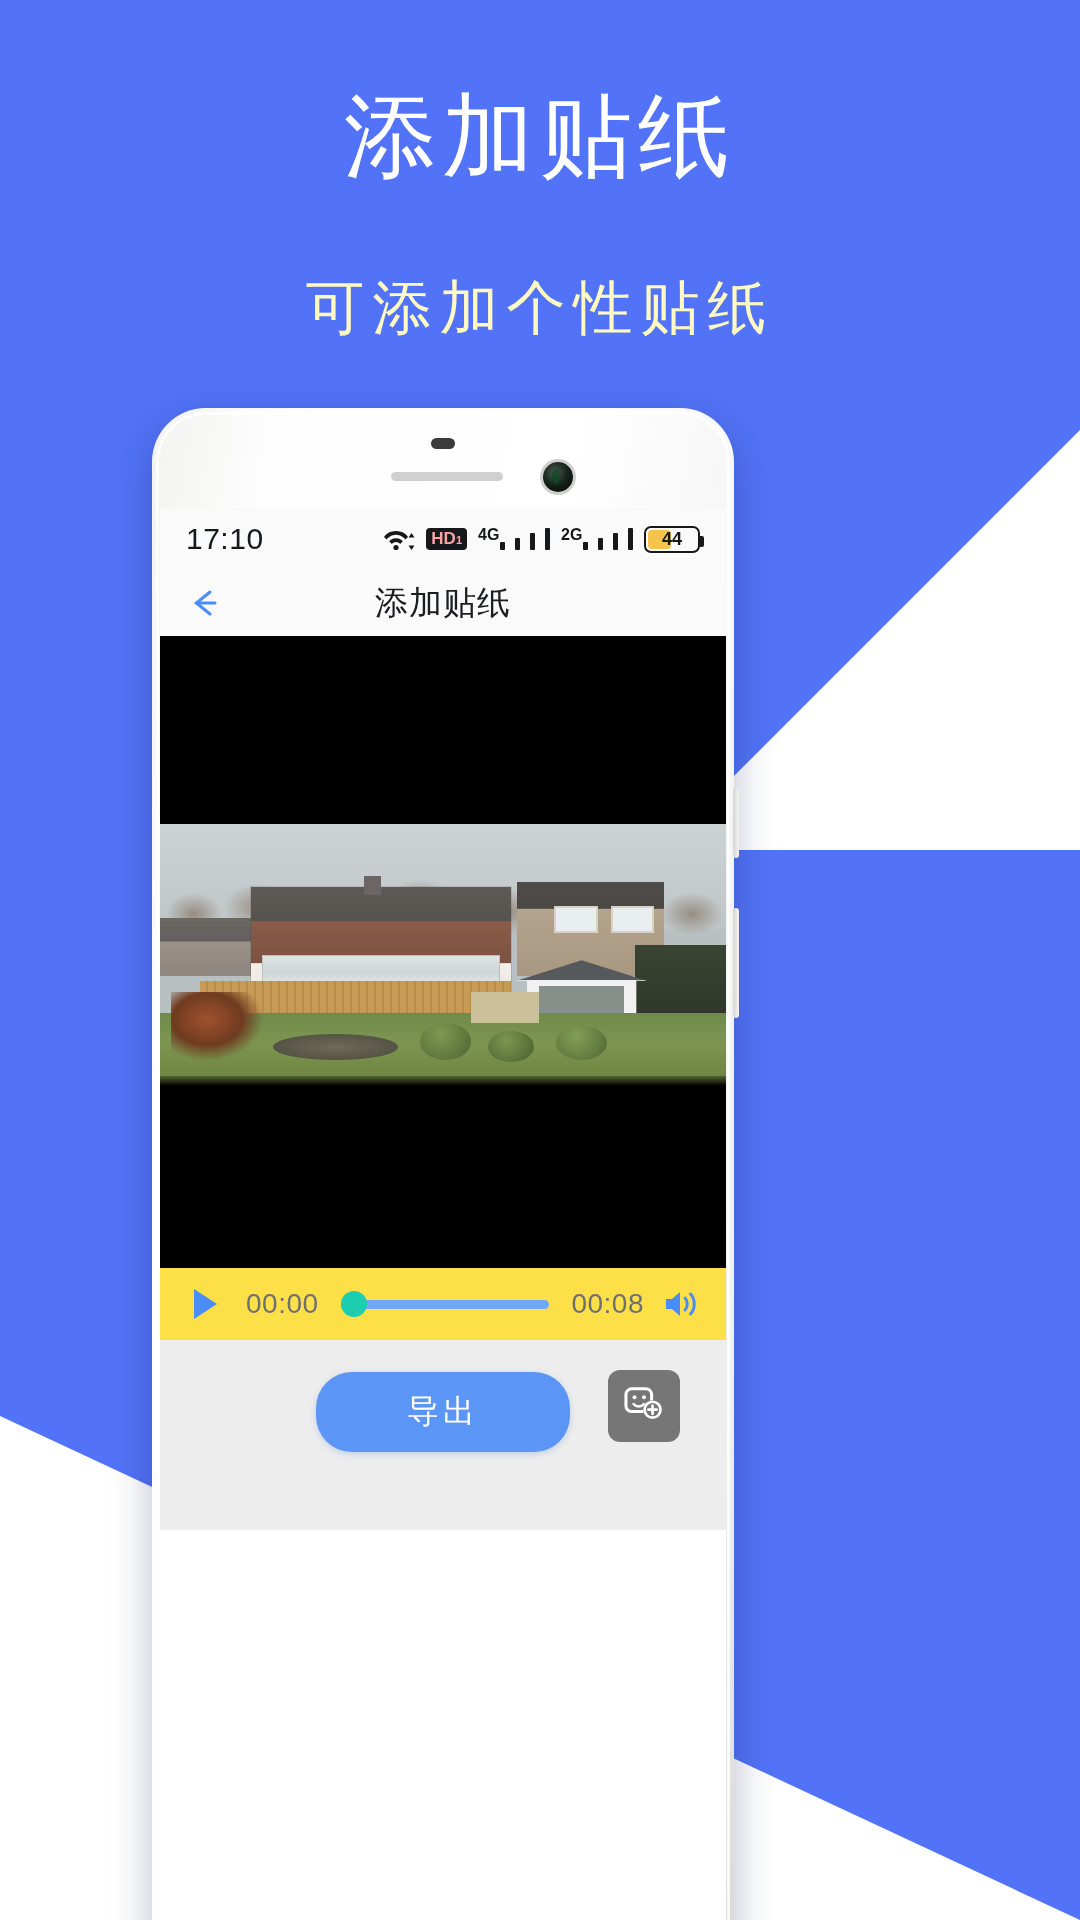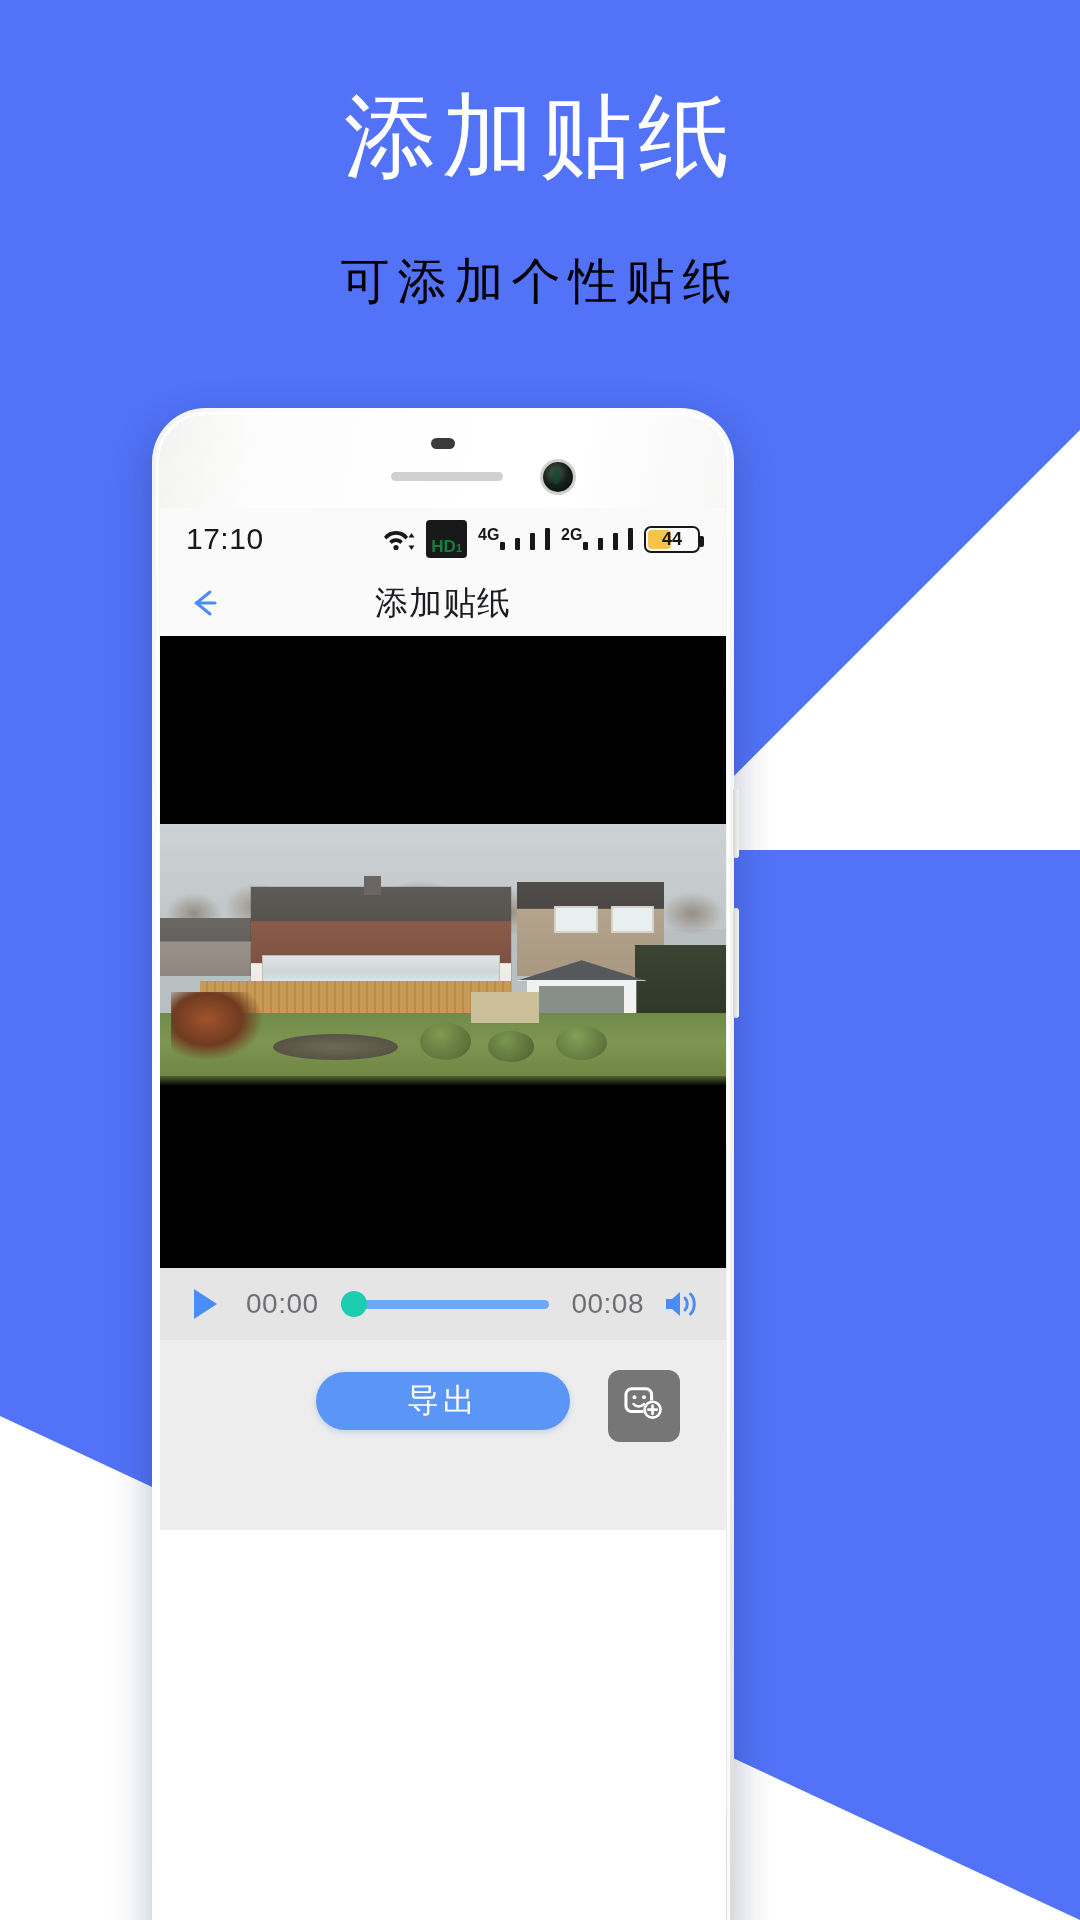--- a/index.html
+++ b/index.html
@@ -28,23 +28,23 @@
   .headline-wrap{ position:absolute; top:0; left:0; width:1080px; z-index:3; text-align:center; }
   .headline{
     margin-top:88px;
     font-size:92px;
     line-height:1.05;
     color:#ffffff;
     letter-spacing:6px;
     font-weight:400;
   }
   .subhead{
-    margin-top:64px;
-    font-size:49px;
-    color:#000000;
+    margin-top:84px;
+    font-size:59px;
+    color:#fef9c3;
     letter-spacing:8px;
     font-weight:400;
   }
 
   
   .phone{
     position:absolute;
     left:152px; top:408px;
     width:582px; height:1560px;
     border-radius:54px 54px 24px 24px;
@@ -99,22 +99,22 @@
   
   .statusbar{
     height:62px; display:flex; align-items:center;
     padding:0 26px; background:#fafafa;
   }
   .sb-time{ font-size:30px; color:#15181c; letter-spacing:.5px; }
   .sb-right{ margin-left:auto; display:flex; align-items:center; gap:11px; }
 
   .ico-wifi{ width:32px; height:26px; position:relative; display:block; }
   .ico-hd{
-    background:#17181a; color:#15803d; font-size:17px; font-weight:bold;
-    border-radius:4px; padding:18px 5px 3px 5px; line-height:1;
+    background:#17181a; color:#fca5a5; font-size:17px; font-weight:bold;
+    border-radius:4px; padding:2px 5px 3px 5px; line-height:1;
     display:flex; align-items:baseline;
   }
   .ico-hd sub{ font-size:11px; }
   .sig{ display:flex; align-items:flex-end; gap:10px; position:relative; padding-left:22px;}
   .sig .g{ position:absolute; left:0; top:-2px; font-size:16px; font-weight:bold; color:#17181a;}
   .sig i{ display:block; width:5px; background:#17181a; border-radius:1px; }
   .sig i:nth-child(2){ height:8px;}
   .sig i:nth-child(3){ height:12px;}
   .sig i:nth-child(4){ height:17px;}
   .sig i:nth-child(5){ height:22px;}
@@ -214,21 +214,21 @@
     background:radial-gradient(ellipse at 40% 40%,#a0522d 0%, #6f3b20 45%, transparent 72%);}
   .ph-pond{ position:absolute; left:20%; top:80%; width:22%; height:10%;
     background:radial-gradient(ellipse at 50% 50%, #6d6a58, #4c4a3c); border-radius:50%;}
   .ph-path{ position:absolute; left:55%; top:64%; width:12%; height:12%;
     background:#ccc09a;}
   .ph-dark{ position:absolute; left:0; bottom:0; width:100%; height:4%;
     background:linear-gradient(180deg,rgba(0,0,0,.25),#000);}
 
   
   .player{
-    height:72px; background:#e5e5e5; display:flex; align-items:center; padding:0 24px;
+    height:72px; background:#fde047; display:flex; align-items:center; padding:0 24px;
   }
   .play-btn{ width:40px; height:40px; position:relative; flex:0 0 auto; }
   .t-cur{ font-size:28px; color:#6d6f73; margin-left:22px; letter-spacing:.5px; }
   .track-wrap{ flex:1 1 auto; position:relative; height:40px; margin:0 22px; display:flex; align-items:center;}
   .track{ position:absolute; left:0; right:0; height:9px; border-radius:5px; background:#6fa8f5; }
   .thumb{ position:absolute; left:0; width:26px; height:26px; border-radius:50%; background:#1ccdb0; }
   .t-end{ font-size:28px; color:#6d6f73; letter-spacing:.5px; }
   .vol-btn{ width:40px; height:36px; margin-left:18px; position:relative; flex:0 0 auto;}
 
   
@@ -241,21 +241,21 @@
     display:flex; flex-direction:column; align-items:center; justify-content:center; gap:4px;
   }
   .sticker-tool .lbl{ font-size:21px; color:#fff; letter-spacing:1px; }
 
   
   .bottombar{
     height:190px; background:#ededed; display:flex; align-items:flex-start;
     padding:32px 34px 0 34px; position:relative;
   }
   .export-btn{
-    width:254px; height:58px; border-radius:36px; background:#5b95f5;
+    width:254px; height:80px; border-radius:36px; background:#5b95f5;
     color:#fff; font-size:32px; letter-spacing:4px;
     display:flex; align-items:center; justify-content:center;
     margin:0 auto; box-shadow:0 2px 6px rgba(60,110,220,.25);
   }
   .sticker-mini{
     position:absolute; right:46px; top:30px;
     width:72px; height:72px; border-radius:12px; background:#767676;
     display:flex; align-items:center; justify-content:center;
   }
 </style>

